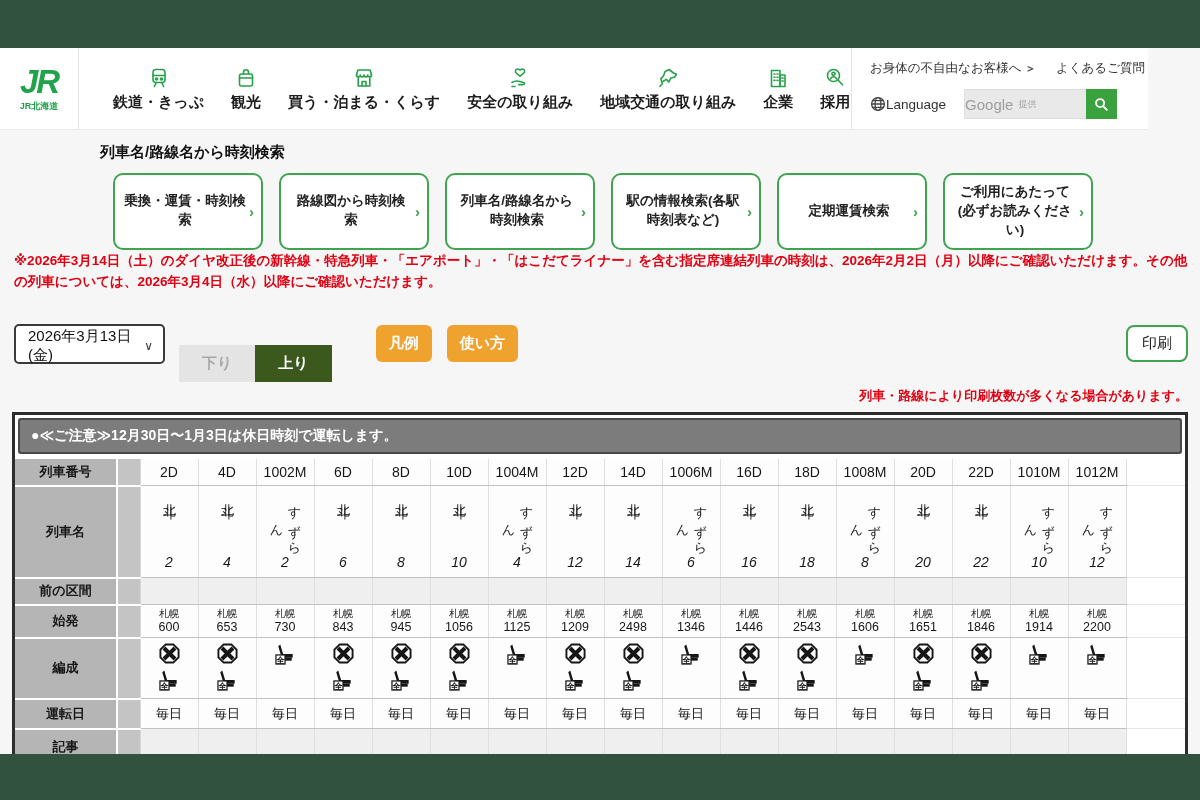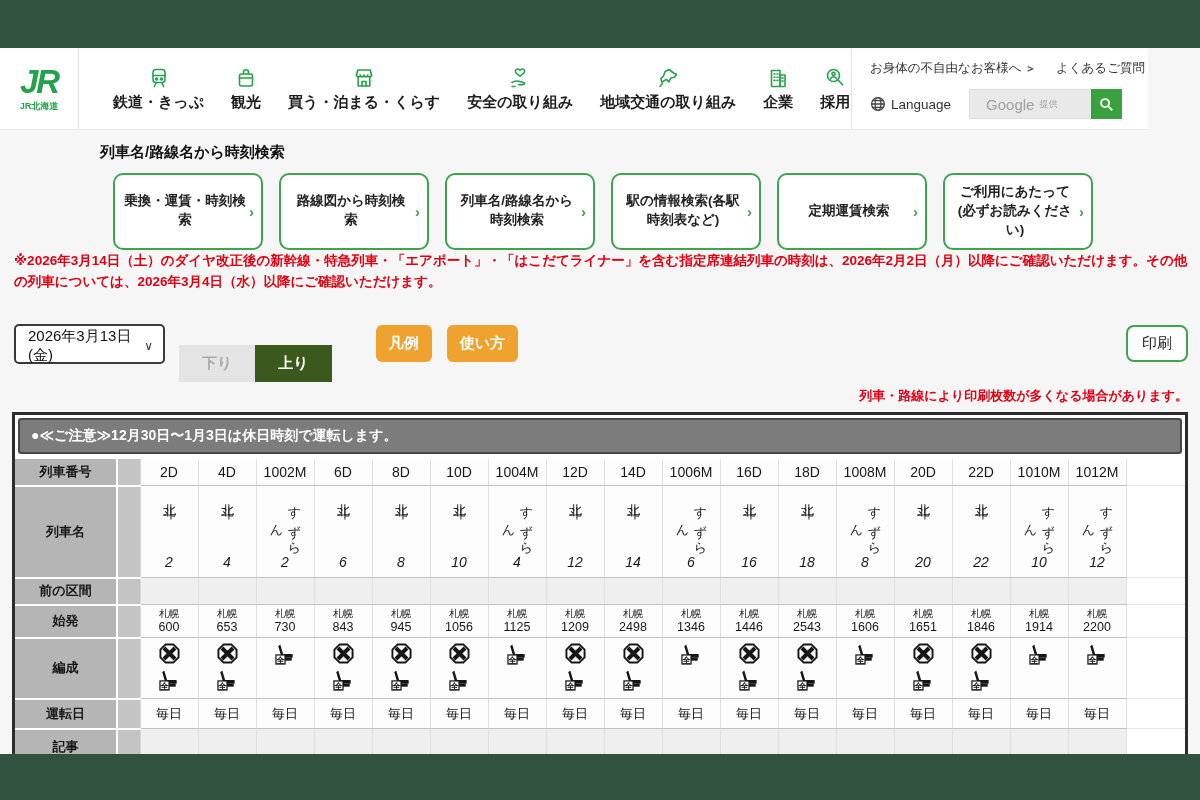--- a/index.html
+++ b/index.html
@@ -27,25 +27,25 @@
   .main-nav { flex:1; display:flex; align-items:center; gap:27px; padding-left:34px; }
   .nav-item { display:flex; flex-direction:column; align-items:center; gap:3px; cursor:pointer; }
   .nav-item svg { width:24px; height:24px; stroke:#27a04a; fill:none; stroke-width:1.6; stroke-linecap:round; stroke-linejoin:round; }
   .nav-label { font-size:15px; font-weight:bold; color:#1d1d1d; white-space:nowrap; }
   .utility { width:297px; border-left:1px solid #e4e4e4; padding:12px 8px 10px 18px;
     display:flex; flex-direction:column; justify-content:space-between; }
   .util-links { display:flex; gap:20px; font-size:12.5px; color:#333; white-space:nowrap; }
   .util-link { cursor:pointer; }
   .util-link .chev { color:#444; font-size:11px; font-weight:bold; }
   .util-row2 { display:flex; align-items:center; }
-  .lang { display:flex; align-items:center; gap:5px; font-size:13.5px; color:#333; cursor:pointer; }
+  .lang { display:flex; align-items:center; font-size:13.5px; color:#333; cursor:pointer; }
   .lang svg { width:16px; height:16px; stroke:#444; fill:none; stroke-width:1.3; }
   .gsearch { margin-left:18px; display:flex; height:30px; }
   .gsearch-input { width:122px; background:#e9e9e9; border:1px solid #ddd; border-right:none;
-    display:flex; align-items:baseline; gap:5px; padding:0 16px; align-items:center; cursor:text; }
+    display:flex; align-items:baseline; gap:5px; padding:0 0; align-items:center; cursor:text; }
   .g-word { color:#9f9f9f; font-size:15px; }
   .g-by { color:#9f9f9f; font-size:9px; }
   .gsearch-btn { width:31px; background:#3aa13f; border:none; display:flex; align-items:center;
     justify-content:center; cursor:pointer; }
 
   
   .main-area { position:absolute; top:130px; left:0; width:1200px; }
   .section-heading { margin:13px 0 11px 100px; font-size:15px; font-weight:bold; color:#111; }
   .btn-row { margin-left:113px; display:flex; gap:16px; }
   .nav-btn { width:150px; min-height:74px; background:#fff; border:2px solid #3fa34f; border-radius:10px;

